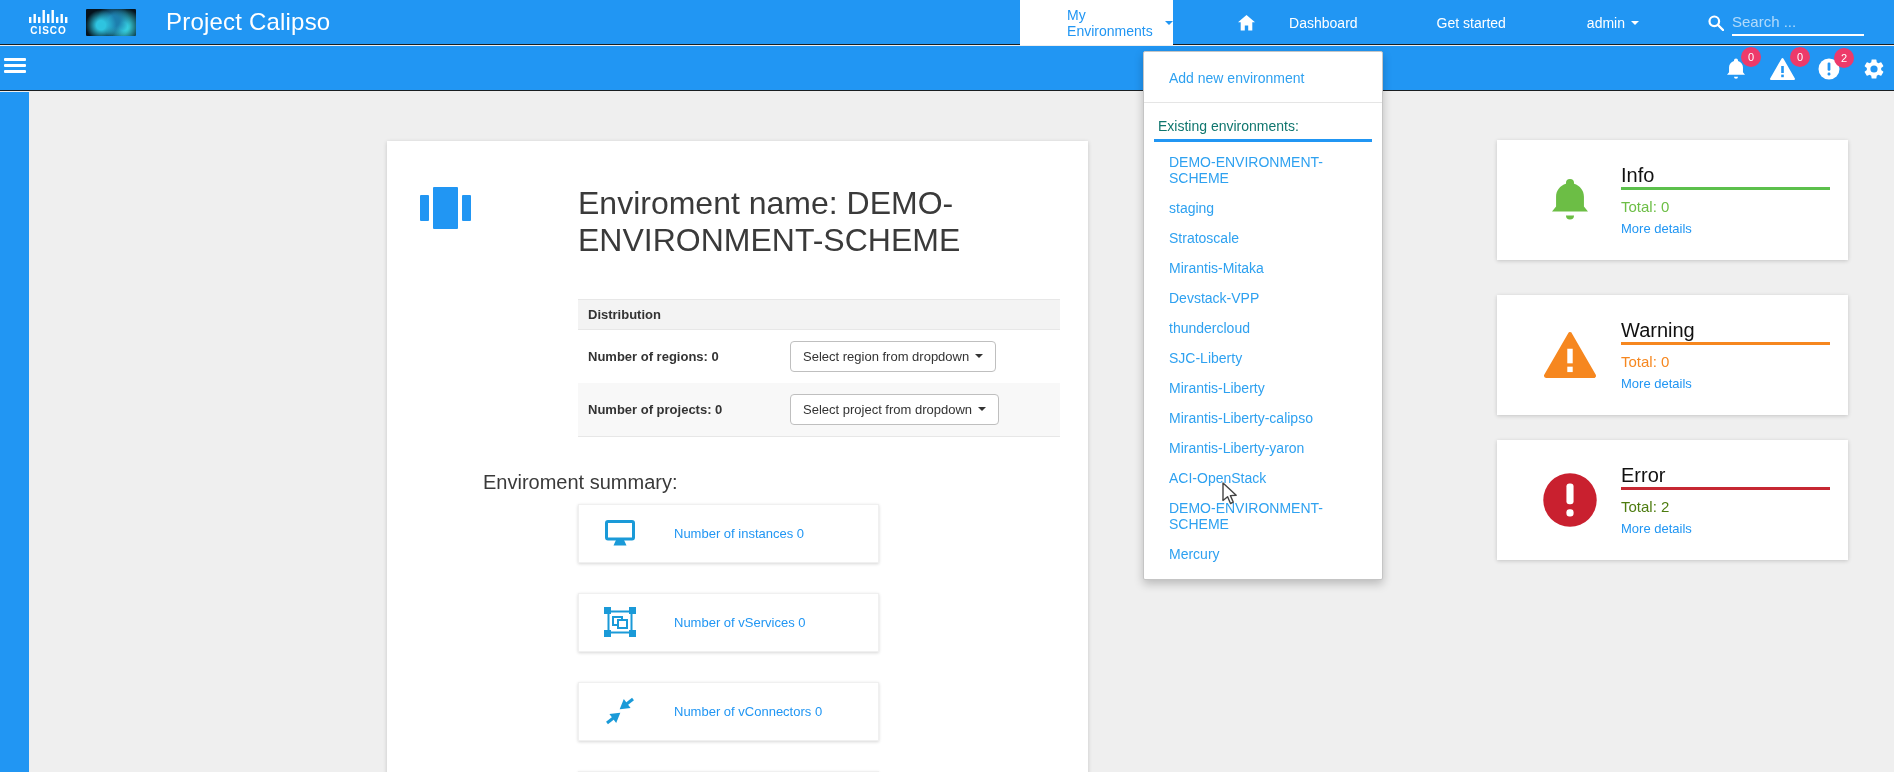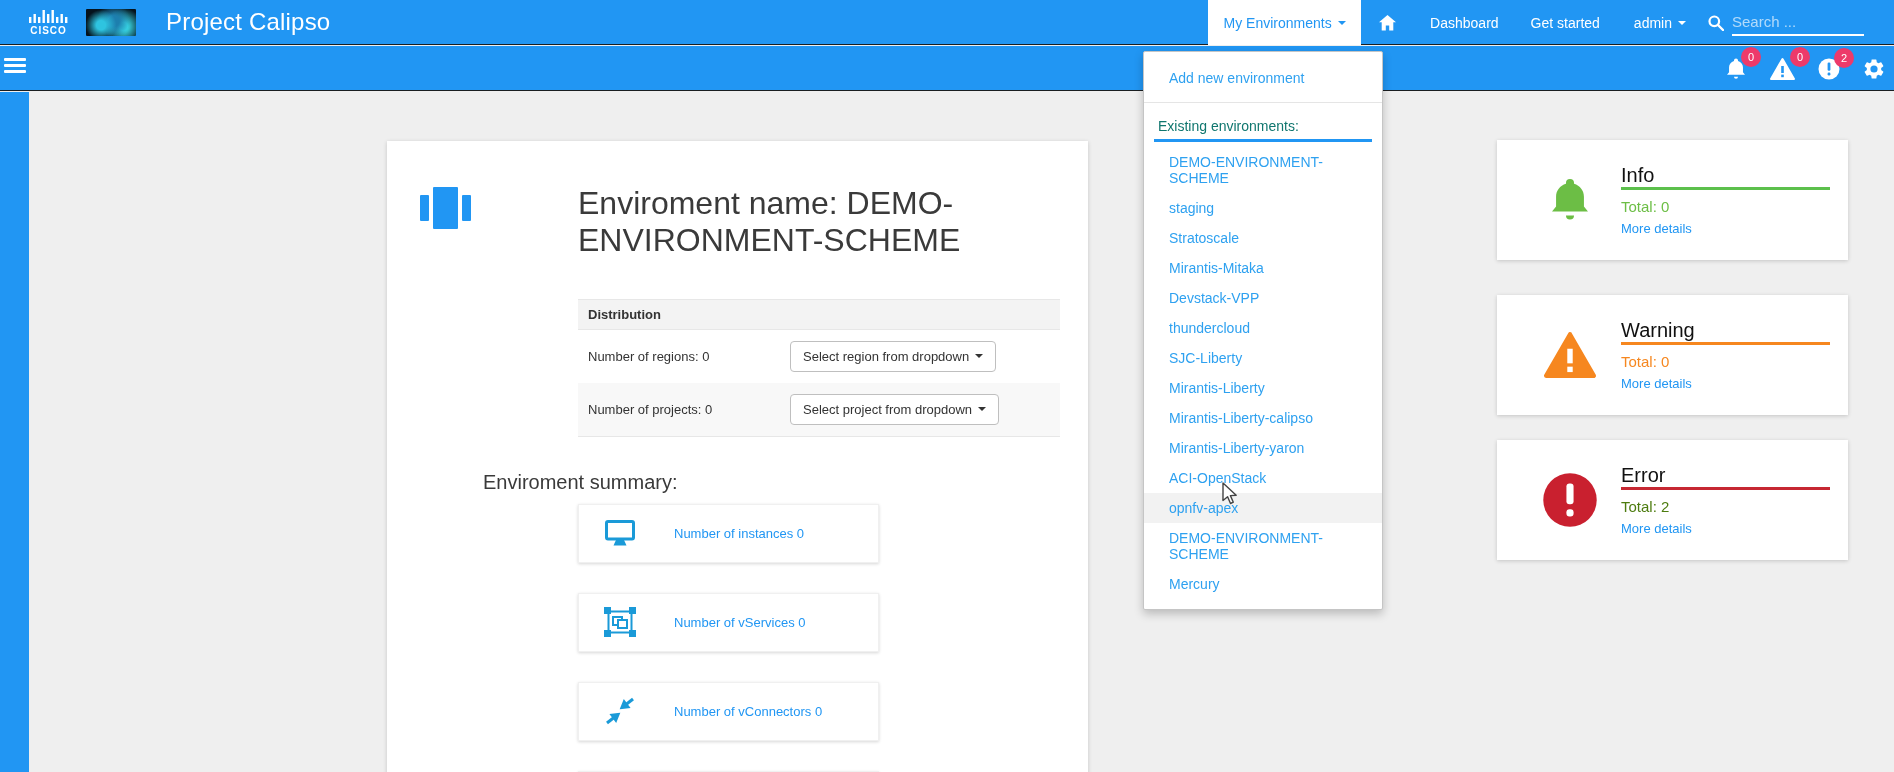--- a/index.html
+++ b/index.html
@@ -22,21 +22,21 @@
     margin-left:16px; width:50px; height:27px; border-radius:1px;
     background:
       radial-gradient(circle at 30% 60%, #2ec4e0 0 12%, rgba(46,196,224,0) 40%),
       radial-gradient(circle at 55% 45%, #1d7fae 0 18%, rgba(29,127,174,0) 55%),
       radial-gradient(circle at 75% 65%, #3adbe8 0 10%, rgba(58,219,232,0) 45%),
       #05121c;
   }
   .brand-title { margin-left:30px; color:#fff; font-size:24px; letter-spacing:.2px; }
 
   .nav-right { position:absolute; right:0; top:0; height:45px; display:flex; align-items:center; }
-  .nav-item { color:#fff; font-size:14px; display:flex; align-items:center; cursor:pointer; }
+  .nav-item { color:#fff; font-size:14px; display:flex; align-items:center; cursor:pointer;padding-left:47px; }
   .nav-myenv {
     height:45px; width:153px; background:#fff; color:#2196f3;
     justify-content:center; font-size:14px;
   }
   .caret { display:inline-block; width:0; height:0; margin-left:6px;
     border-left:4px solid transparent; border-right:4px solid transparent;
     border-top:4px solid currentColor; }
   .nav-dash { margin-left:18px;gap:28px; }
   .nav-dash svg { margin-right:6px; }
   .nav-get { margin-left:32px; }
@@ -75,21 +75,21 @@
   .mc-head { position:relative; padding-top:44px; }
   .mc-icon { position:absolute; left:33px; top:44px; }
   .mc-title { margin-left:191px; width:482px; font-size:32px; color:#3a3a3a; line-height:1.15; }
 
   .dist-table { margin:40px 0 0 191px; width:482px; font-size:13px; color:#333;
     border-bottom:1px solid #e7e7e7; }
   .dist-header { background:#f3f3f3; border-top:1px solid #e7e7e7; border-bottom:1px solid #e7e7e7;
     font-weight:bold; padding:7px 10px; }
   .dist-row { display:flex; align-items:center; padding:11px 10px; }
   .dist-row.alt { background:#f8f8f8; }
-  .dist-label { font-weight:normal; width:202px; }
+  .dist-label { font-weight:bold; width:202px; }
   .dd-btn {
     background:#fff; border:1px solid #bfbfbf; border-radius:4px;
     font-size:13px; color:#333; padding:7px 12px; cursor:pointer;
     display:flex; align-items:center; font-family:"Liberation Sans",sans-serif;
   }
   .dd-btn .caret { color:#333; }
 
   .sum-header { margin:34px 0 0 96px; font-size:20px; color:#3a3a3a; }
   .sum-card {
     margin:10px 0 30px 191px; width:301px; height:59px; background:#fff;
@@ -360,20 +360,19 @@
   <a class="envdd-item">staging</a>
   <a class="envdd-item">Stratoscale</a>
   <a class="envdd-item">Mirantis-Mitaka</a>
   <a class="envdd-item">Devstack-VPP</a>
   <a class="envdd-item">thundercloud</a>
   <a class="envdd-item">SJC-Liberty</a>
   <a class="envdd-item">Mirantis-Liberty</a>
   <a class="envdd-item">Mirantis-Liberty-calipso</a>
   <a class="envdd-item">Mirantis-Liberty-yaron</a>
   <a class="envdd-item">ACI-OpenStack</a>
-  <a class="envdd-item hovered">opnfv-apex</a>
   <a class="envdd-item">DEMO-ENVIRONMENT-SCHEME</a>
   <a class="envdd-item">Mercury</a>
 </div>
 
 <svg class="mouse-cursor" width="22" height="24" viewBox="0 0 22 24">
   <path d="M5 1 L5 18.5 L9.6 14.7 L12.5 21.5 L15.3 20.2 L12.4 13.6 L18.2 13.2 Z" fill="#fff" stroke="#444" stroke-width="1.4" stroke-linejoin="round"></path>
 </svg>
 
 </body></html>

